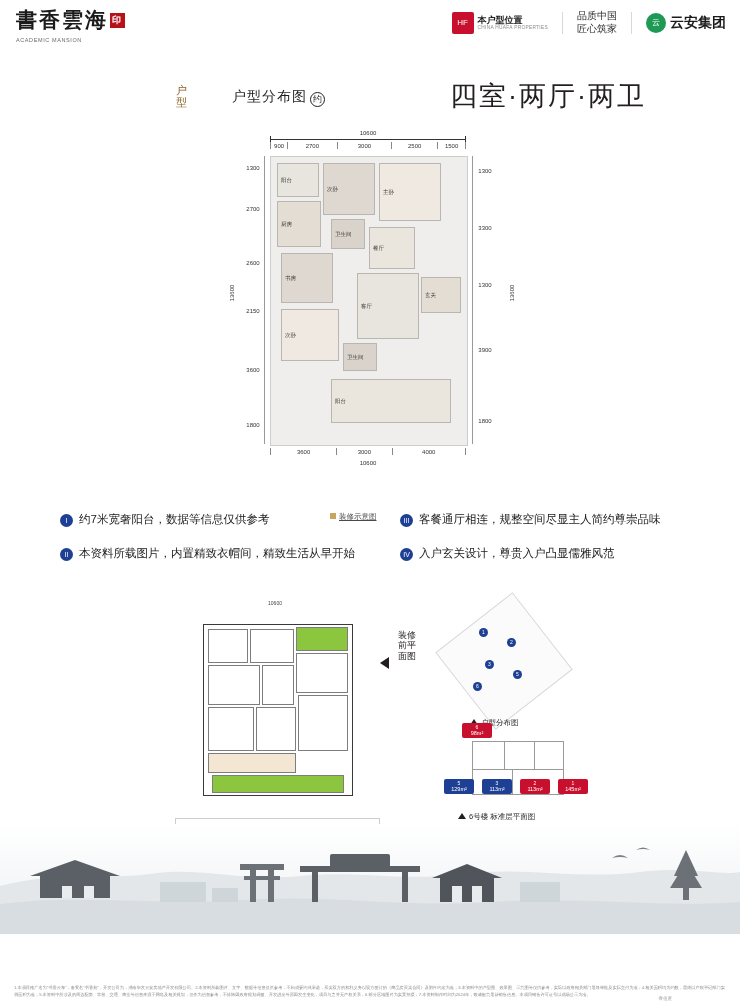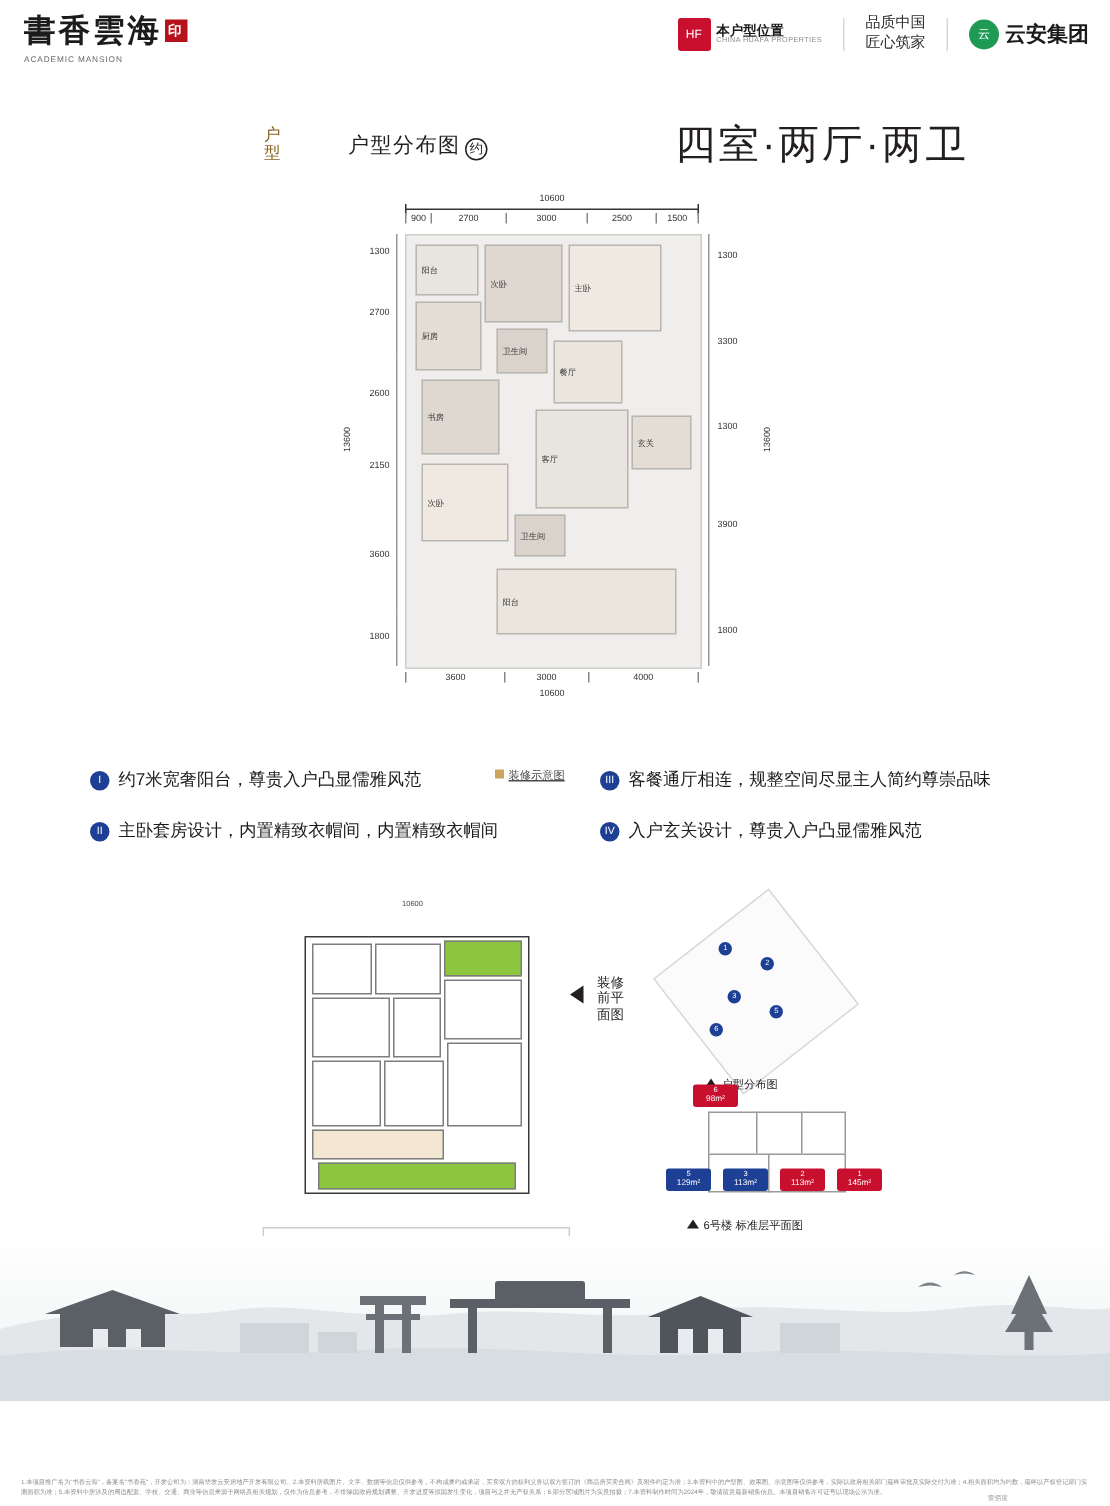--- a/index.html
+++ b/index.html
@@ -79,21 +79,21 @@
   .num{flex:0 0 auto;width:13px;height:13px;border-radius:50%;background:#1d3f94;color:#fff;font-size:7px;line-height:13px;text-align:center;margin-top:2px;}
 
   
   .lower{position:absolute;left:175px;top:600px;width:200px;height:230px;}
   .lower-dim-top{position:absolute;left:20px;top:0;width:160px;text-align:center;font-size:5px;color:#444;}
   .lower-box{position:absolute;left:28px;top:24px;width:148px;height:170px;background:#fff;border:1px solid #3a3a3a;}
   .lr{position:absolute;border:1px solid #7d7d7d;box-sizing:border-box;}
   .green{background:#8cc63f;}
   .beige{background:#f3e7d4;}
 
-  .arrow-note{position:absolute;left:398px;top:650px;font-size:9px;color:#231f20;line-height:1.15;}
+  .arrow-note{position:absolute;left:398px;top:630px;font-size:9px;color:#231f20;line-height:1.15;}
   .arrow-tri{position:absolute;left:380px;top:657px;width:0;height:0;border-top:6px solid transparent;border-bottom:6px solid transparent;border-right:9px solid #231f20;}
 
   .legend{position:absolute;left:175px;top:818px;width:205px;height:22px;border:1px solid #cfcdc9;display:flex;align-items:center;gap:8px;padding:0 6px;box-sizing:border-box;font-size:6px;color:#3a3a3a;}
   .lg-sq{display:inline-block;width:11px;height:7px;margin-right:3px;vertical-align:-1px;}
   .lg-dash{display:inline-block;width:13px;border-top:1px dashed #777;margin-right:3px;vertical-align:3px;}
 
   
   .site{position:absolute;left:455px;top:612px;width:110px;height:110px;}
   .site-plate{position:absolute;left:0;top:0;width:96px;height:96px;background:#fbfbfb;border:1px solid #d8d8d8;transform:rotate(-38deg);}
   .site-dot{position:absolute;width:9px;height:9px;border-radius:50%;background:#1d3f94;color:#fff;font-size:5px;line-height:9px;text-align:center;}
@@ -240,25 +240,25 @@
         <span style="flex: 4000 0 0px;">4000</span>
       </div>
     <div class="dim-bot-label">10600</div>
   </div>
 
   <div class="note-plan"><span class="sq"></span><span>装修示意图</span></div>
 
   <div class="features">
     <div class="feat" style="left:0;top:0;">
       <div class="num">I</div>
-      <div>约7米宽奢阳台，尊贵入户凸显儒雅风范</div>
+      <div>约7米宽奢阳台，数据等信息仅供参考</div>
     </div>
     <div class="feat" style="left:0;top:34px;">
       <div class="num">II</div>
-      <div>主卧套房设计，内置精致衣帽间，内置精致衣帽间</div>
+      <div>本资料所载图片，内置精致衣帽间，精致生活从早开始</div>
     </div>
     <div class="feat" style="left:340px;top:0;">
       <div class="num">III</div>
       <div>客餐通厅相连，规整空间尽显主人简约尊崇品味</div>
     </div>
     <div class="feat" style="left:340px;top:34px;">
       <div class="num">IV</div>
       <div>入户玄关设计，尊贵入户凸显儒雅风范</div>
     </div>
   </div>

